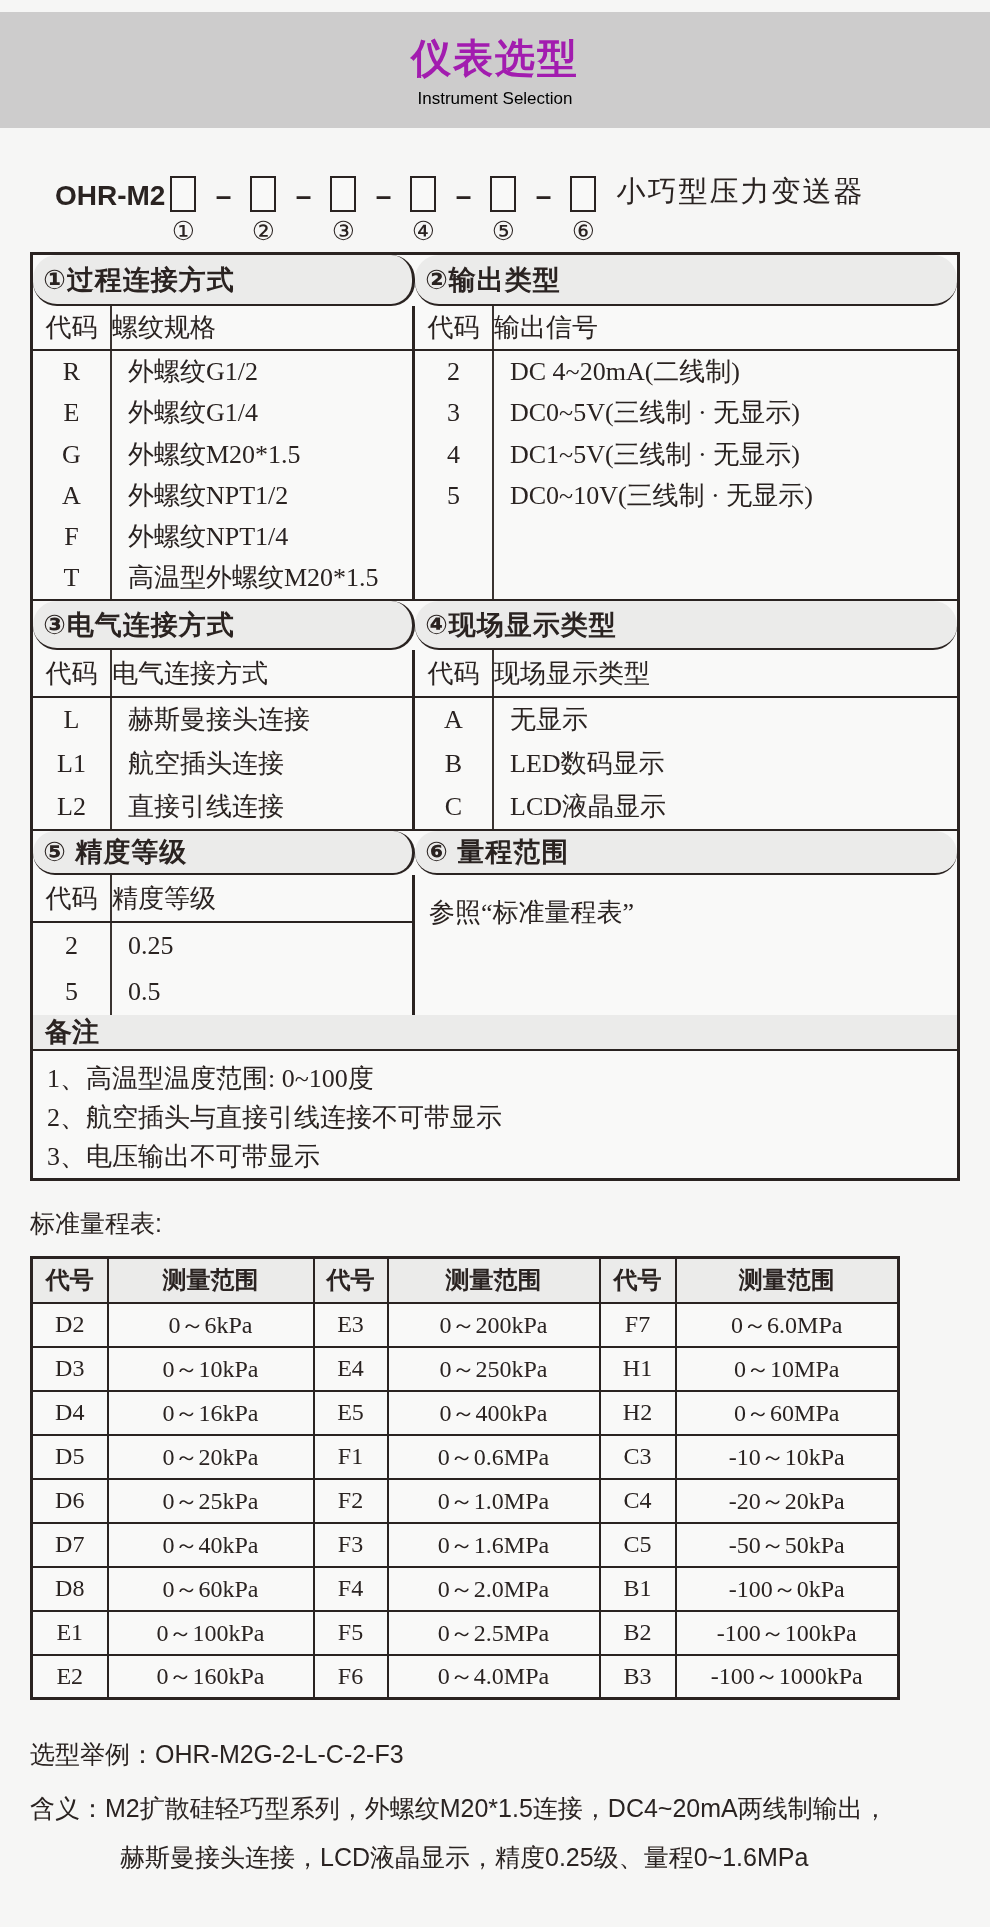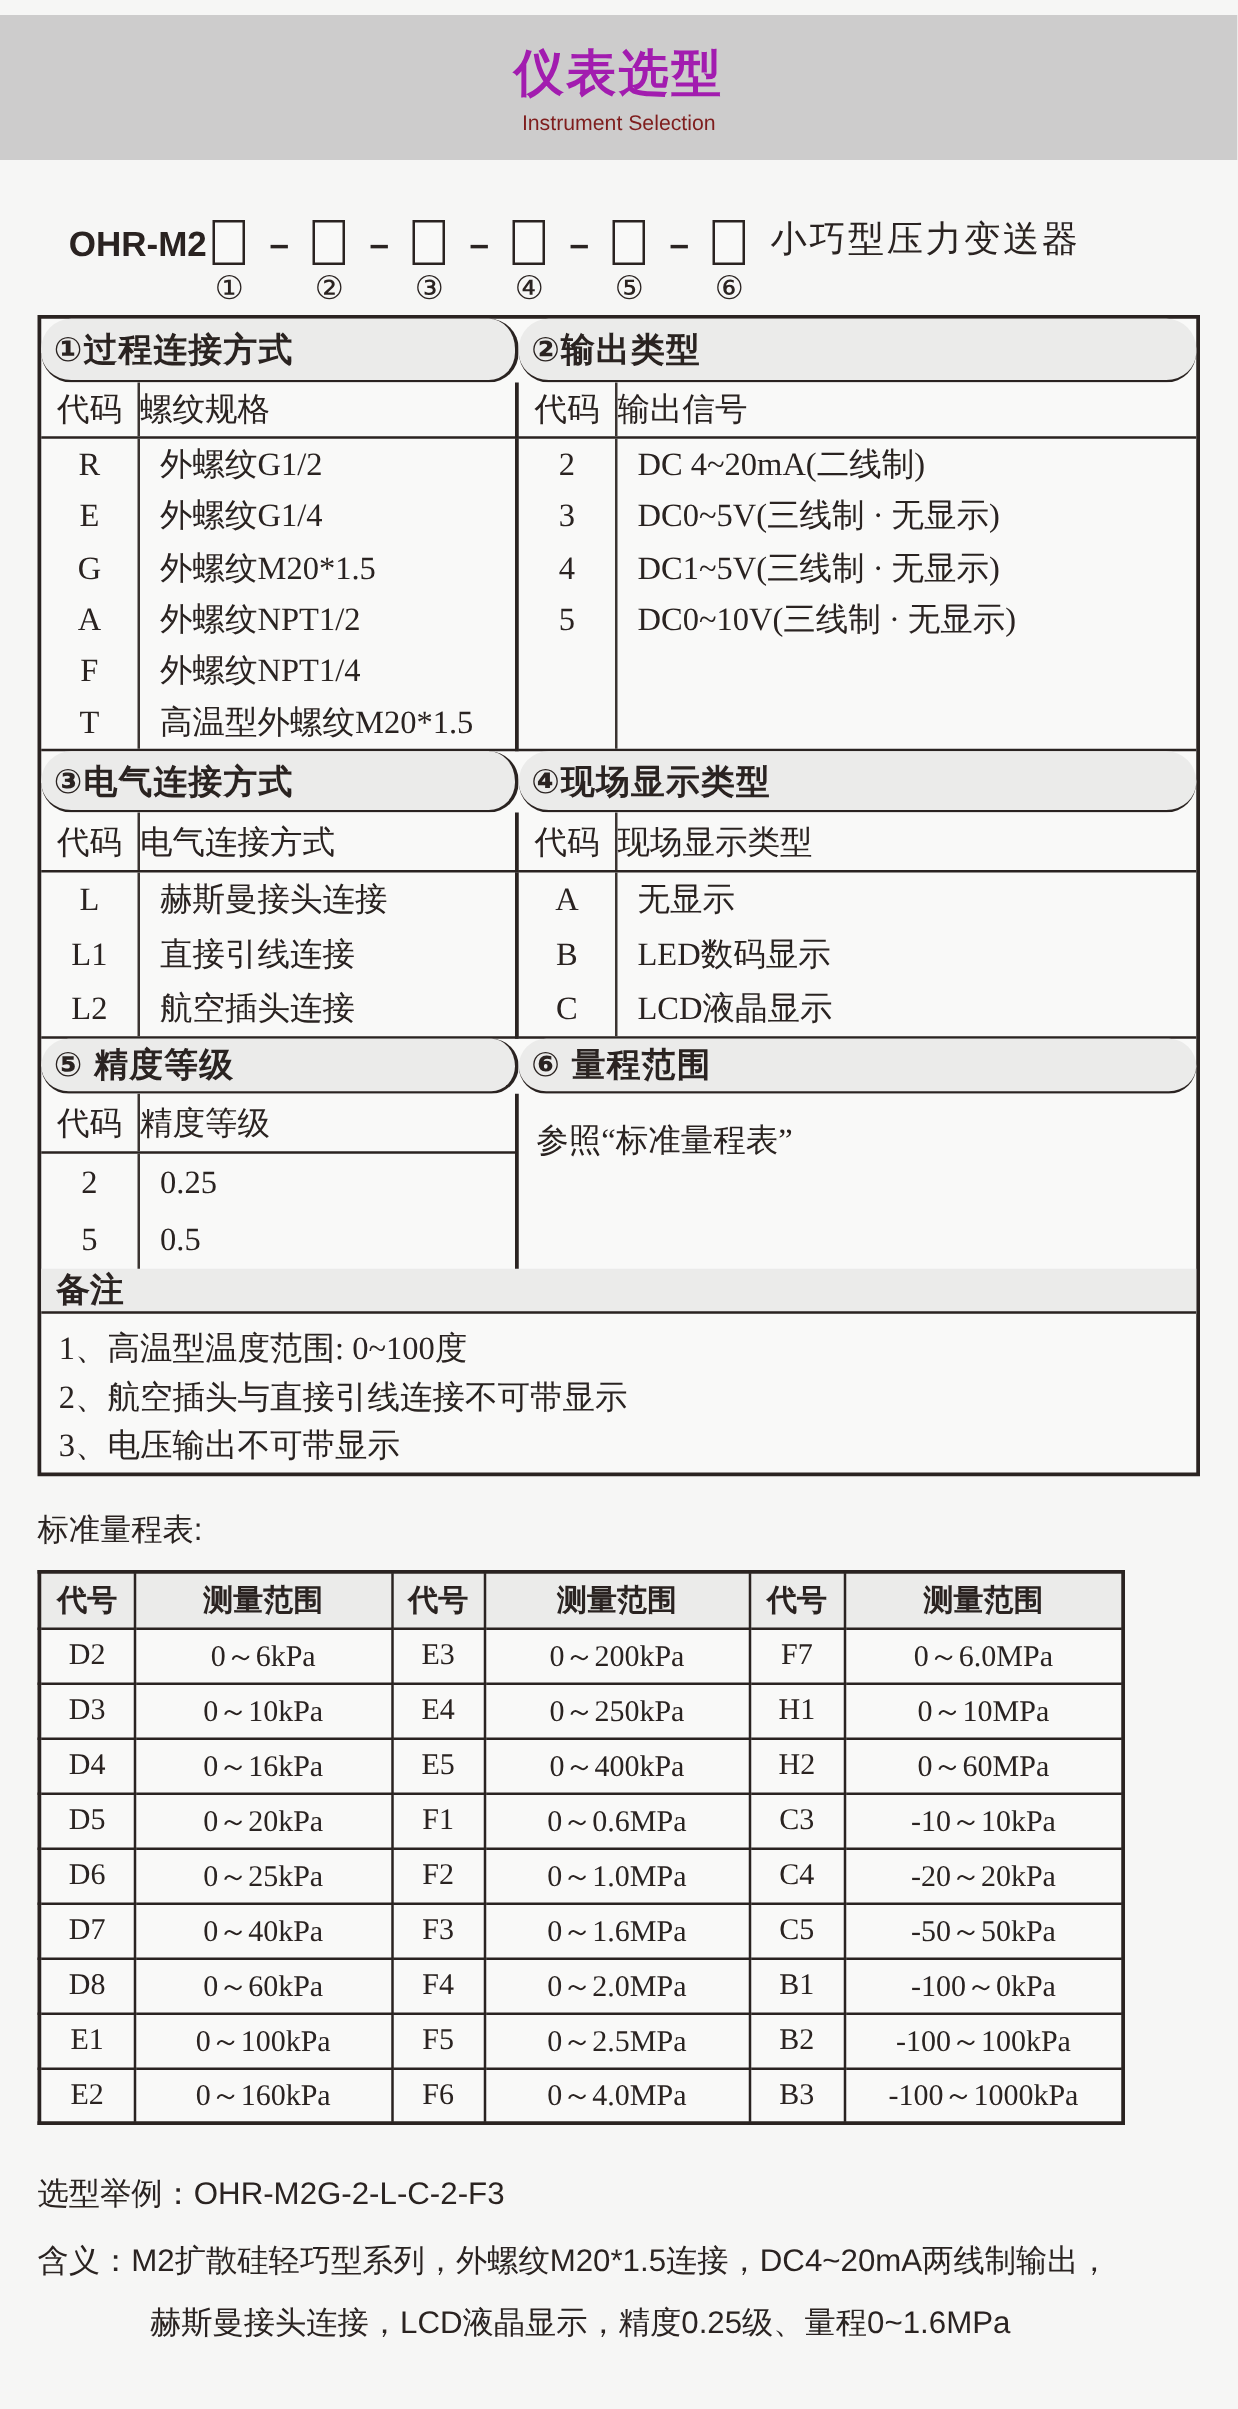--- a/index.html
+++ b/index.html
@@ -11,21 +11,21 @@
     --sans:"Liberation Sans","DejaVu Sans",sans-serif;
     --serif:"Liberation Serif","DejaVu Serif",serif;
   }
   *{box-sizing:border-box;margin:0;padding:0;}
   html,body{width:990px;}
   body{height:1927px;background:var(--pagebg);color:var(--ink);font-family:var(--sans);overflow:hidden;}
 
   
   .band{margin-top:12px;height:116px;background:var(--band);display:flex;flex-direction:column;align-items:center;justify-content:center;}
   .band-title{font:700 40px var(--sans);color:#a21caf;letter-spacing:2px;}
-  .band-sub{font:400 17px var(--sans);color:#7f1d1d;margin-top:3px;}
+  .band-sub{font:400 17px var(--sans);color:#000000;margin-top:3px;}
 
   
   .model-line{display:flex;align-items:flex-end;margin:44px 0 0 55px;height:40px;}
   .model-prefix{font:700 28px var(--sans);letter-spacing:0;margin-right:5px;white-space:nowrap;}
   .mbox{width:26px;height:36px;border:2px solid var(--ink);background:var(--tablebg);flex:0 0 auto;}
   .dash{width:54px;text-align:center;font:700 28px var(--sans);flex:0 0 auto;}
   .model-suffix{font:500 29px var(--sans);letter-spacing:2px;margin-left:20px;white-space:nowrap;}
   .circles-line{display:flex;align-items:center;margin:4px 0 0 55px;height:30px;}
   .ghost{visibility:hidden;}
   .cslot{width:26px;display:flex;justify-content:center;flex:0 0 auto;}
@@ -187,22 +187,22 @@
 
   <div class="t-row">
     <div class="half-l body-row rb2">
       <div class="code-col">
         <div class="ln">L</div>
         <div class="ln">L1</div>
         <div class="ln">L2</div>
       </div>
       <div class="desc-col">
         <div class="ln">赫斯曼接头连接</div>
+        <div class="ln">航空插头连接</div>
         <div class="ln">直接引线连接</div>
-        <div class="ln">航空插头连接</div>
       </div>
     </div>
     <div class="body-row rb2">
       <div class="code-col">
         <div class="ln">A</div>
         <div class="ln">B</div>
         <div class="ln">C</div>
       </div>
       <div class="desc-col">
         <div class="ln">无显示</div>

